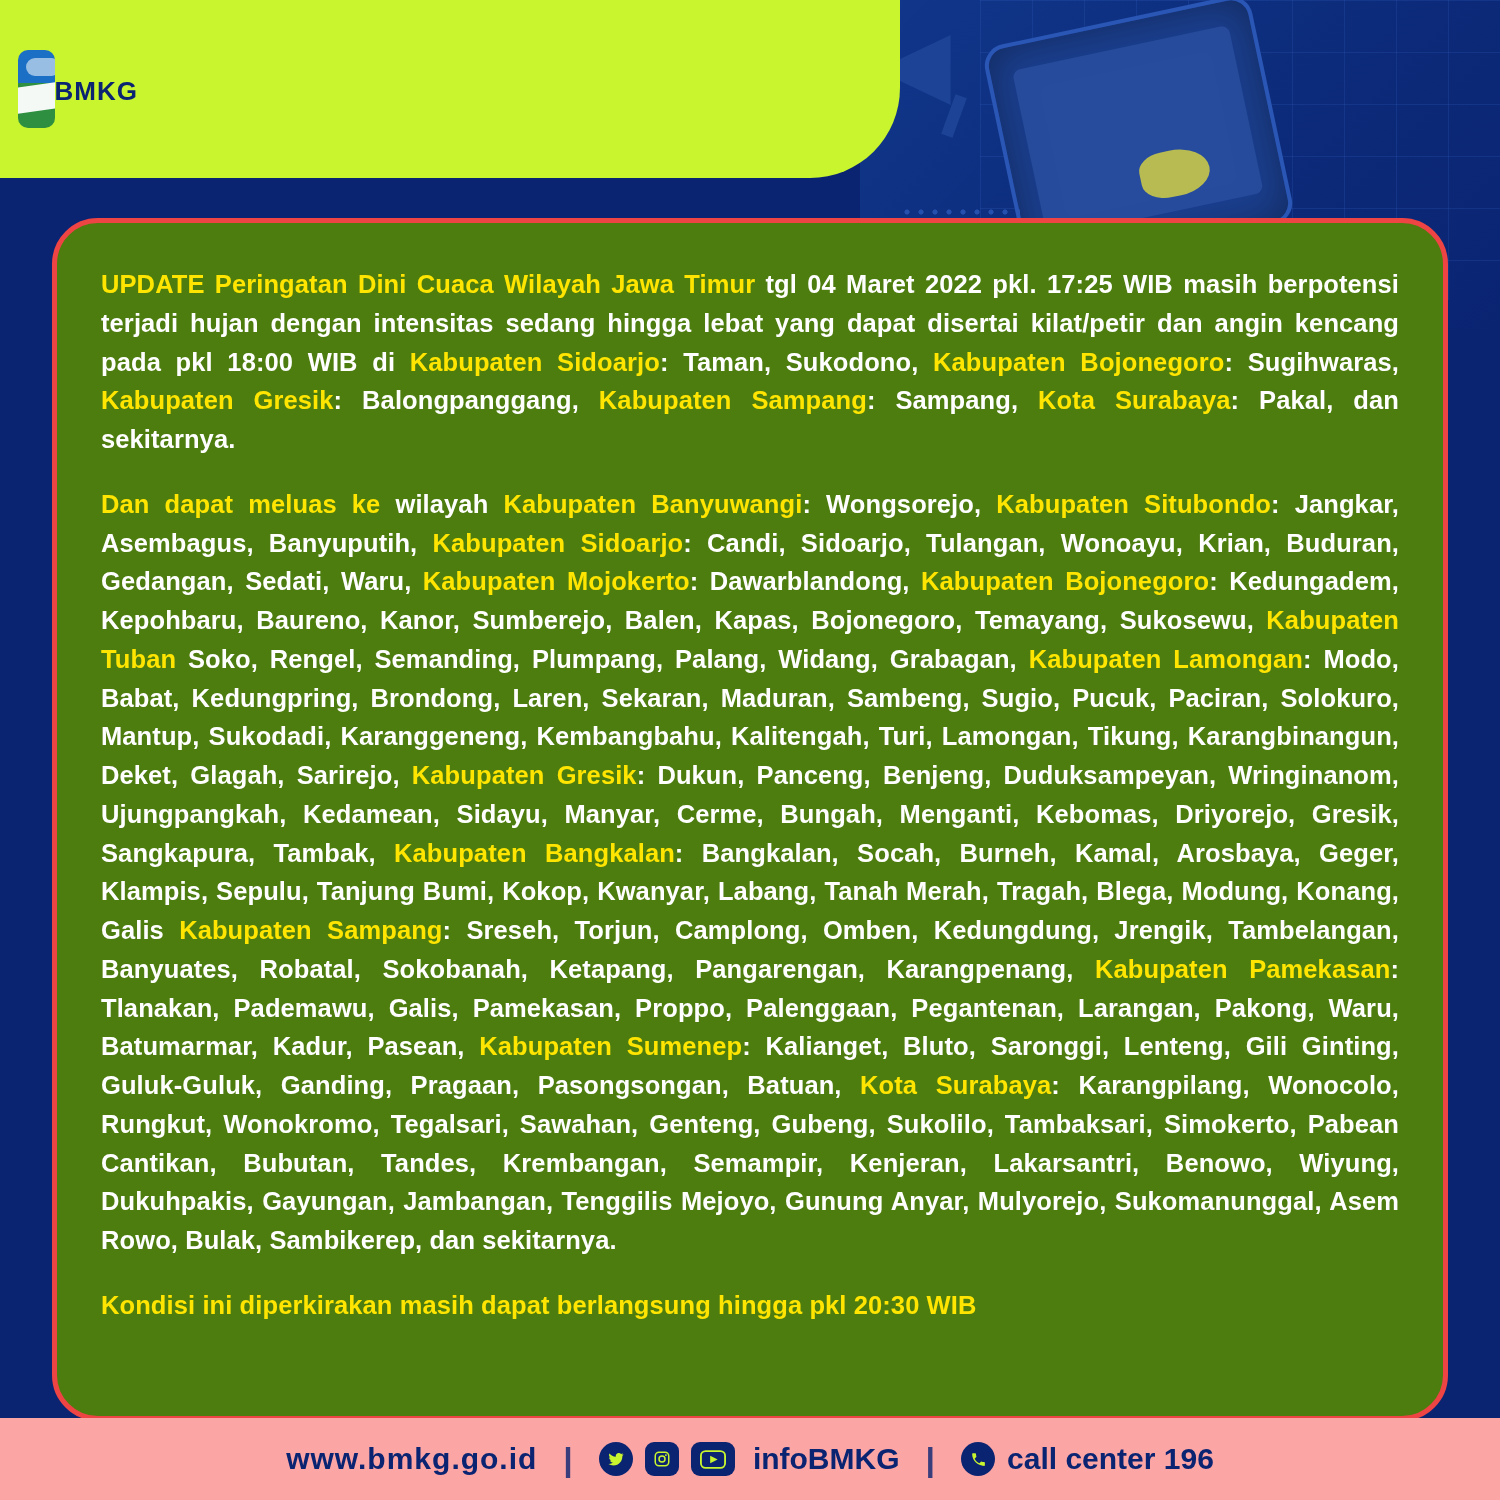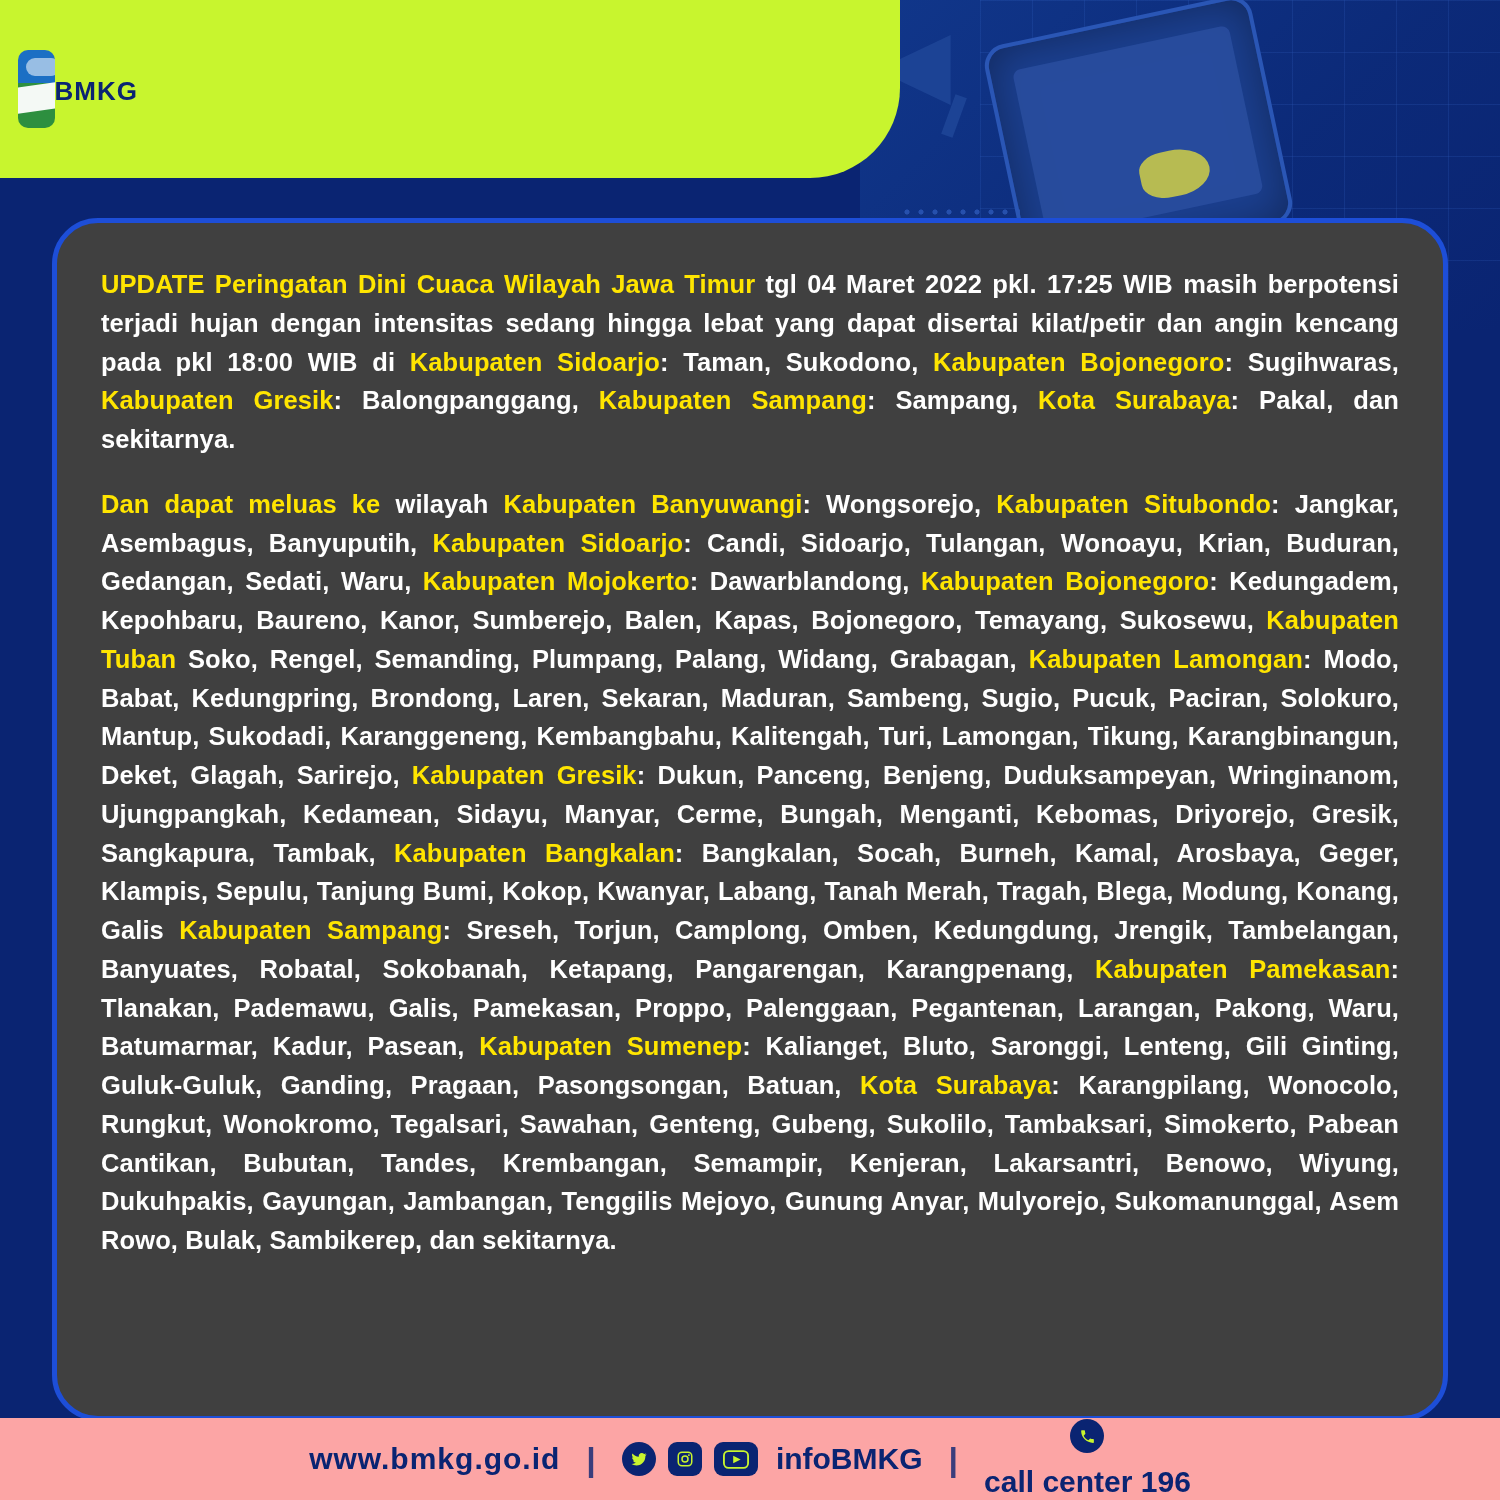--- a/index.html
+++ b/index.html
@@ -167,22 +167,22 @@
     padding-right: 40px;
   }
 
   
   .card {
     position: absolute;
     left: 52px;
     top: 218px;
     width: 1396px;
     height: 1203px;
-    background: #404040;
-    border: 5px solid #1d4ed8;
+    background: #4d7c0f;
+    border: 5px solid #ef4444;
     border-radius: 46px;
     box-sizing: border-box;
     padding: 42px 44px 0 44px;
     overflow: hidden;
     z-index: 4;
   }
   .body-text {
     color: #ffffff;
     font-size: 25.5px;
     font-weight: bold;
@@ -249,21 +249,20 @@
   .handle {
     color: #0a2472;
     font-weight: bold;
     font-size: 30px;
     margin-left: 6px;
   }
   .callcenter {
     display: flex;
     align-items: center;
     gap: 12px;
-    flex-direction: column;
   }
   .call-text {
     color: #0a2472;
     font-weight: bold;
     font-size: 30px;
   }
 </style>
 </head>
 <body>
 
@@ -284,20 +283,21 @@
   </div>
 </div>
 
 <div class="card">
   <div class="body-text">
 
     <p><span class="hl">UPDATE Peringatan Dini Cuaca Wilayah Jawa Timur</span><span> tgl 04 Maret 2022 pkl. 17:25 WIB masih berpotensi terjadi hujan dengan intensitas sedang hingga lebat yang dapat disertai kilat/petir dan angin kencang pada pkl 18:00 WIB di </span><span class="hl">Kabupaten Sidoarjo</span><span>: Taman, Sukodono, </span><span class="hl">Kabupaten Bojonegoro</span><span>: Sugihwaras, </span><span class="hl">Kabupaten Gresik</span><span>: Balongpanggang, </span><span class="hl">Kabupaten Sampang</span><span>: Sampang, </span><span class="hl">Kota Surabaya</span><span>: Pakal, dan sekitarnya.</span></p>
 
     <p><span class="hl">Dan dapat meluas ke</span><span> wilayah </span><span class="hl">Kabupaten Banyuwangi</span><span>: Wongsorejo, </span><span class="hl">Kabupaten Situbondo</span><span>: Jangkar, Asembagus, Banyuputih, </span><span class="hl">Kabupaten Sidoarjo</span><span>: Candi, Sidoarjo, Tulangan, Wonoayu, Krian, Buduran, Gedangan, Sedati, Waru, </span><span class="hl">Kabupaten Mojokerto</span><span>: Dawarblandong, </span><span class="hl">Kabupaten Bojonegoro</span><span>: Kedungadem, Kepohbaru, Baureno, Kanor, Sumberejo, Balen, Kapas, Bojonegoro, Temayang, Sukosewu, </span><span class="hl">Kabupaten Tuban</span><span> Soko, Rengel, Semanding, Plumpang, Palang, Widang, Grabagan, </span><span class="hl">Kabupaten Lamongan</span><span>: Modo, Babat, Kedungpring, Brondong, Laren, Sekaran, Maduran, Sambeng, Sugio, Pucuk, Paciran, Solokuro, Mantup, Sukodadi, Karanggeneng, Kembangbahu, Kalitengah, Turi, Lamongan, Tikung, Karangbinangun, Deket, Glagah, Sarirejo, </span><span class="hl">Kabupaten Gresik</span><span>: Dukun, Panceng, Benjeng, Duduksampeyan, Wringinanom, Ujungpangkah, Kedamean, Sidayu, Manyar, Cerme, Bungah, Menganti, Kebomas, Driyorejo, Gresik, Sangkapura, Tambak, </span><span class="hl">Kabupaten Bangkalan</span><span>: Bangkalan, Socah, Burneh, Kamal, Arosbaya, Geger, Klampis, Sepulu, Tanjung Bumi, Kokop, Kwanyar, Labang, Tanah Merah, Tragah, Blega, Modung, Konang, Galis </span><span class="hl">Kabupaten Sampang</span><span>: Sreseh, Torjun, Camplong, Omben, Kedungdung, Jrengik, Tambelangan, Banyuates, Robatal, Sokobanah, Ketapang, Pangarengan, Karangpenang, </span><span class="hl">Kabupaten Pamekasan</span><span>: Tlanakan, Pademawu, Galis, Pamekasan, Proppo, Palenggaan, Pegantenan, Larangan, Pakong, Waru, Batumarmar, Kadur, Pasean, </span><span class="hl">Kabupaten Sumenep</span><span>: Kalianget, Bluto, Saronggi, Lenteng, Gili Ginting, Guluk-Guluk, Ganding, Pragaan, Pasongsongan, Batuan, </span><span class="hl">Kota Surabaya</span><span>: Karangpilang, Wonocolo, Rungkut, Wonokromo, Tegalsari, Sawahan, Genteng, Gubeng, Sukolilo, Tambaksari, Simokerto, Pabean Cantikan, Bubutan, Tandes, Krembangan, Semampir, Kenjeran, Lakarsantri, Benowo, Wiyung, Dukuhpakis, Gayungan, Jambangan, Tenggilis Mejoyo, Gunung Anyar, Mulyorejo, Sukomanunggal, Asem Rowo, Bulak, Sambikerep, dan sekitarnya.</span></p>
 
+    <p class="closing">Kondisi ini diperkirakan masih dapat berlangsung hingga pkl 20:30 WIB</p>
   </div>
 </div>
 
 <div class="footer">
   <span class="footer-site">www.bmkg.go.id</span>
   <span class="sep">|</span>
   <span class="social">
     <span class="ic">
       <svg width="18" height="18" viewBox="0 0 24 24" aria-hidden="true">
           <path fill="#c8f52e" d="M22 5.9c-.7.3-1.5.6-2.3.7.8-.5 1.4-1.3 1.7-2.2-.8.5-1.7.8-2.6 1A4.1 4.1 0 0 0 11.7 9c-3.4-.2-6.4-1.8-8.4-4.3-.4.6-.6 1.3-.6 2.1 0 1.4.7 2.7 1.8 3.4-.6 0-1.3-.2-1.8-.5 0 2 1.4 3.7 3.3 4.1-.4.1-.8.2-1.2.2-.3 0-.6 0-.8-.1.6 1.7 2.1 2.9 4 2.9-1.5 1.1-3.3 1.8-5.3 1.8H2c1.9 1.2 4.1 1.9 6.5 1.9 7.8 0 12-6.4 12-12v-.6c.8-.6 1.5-1.3 2-2.1z"></path>

